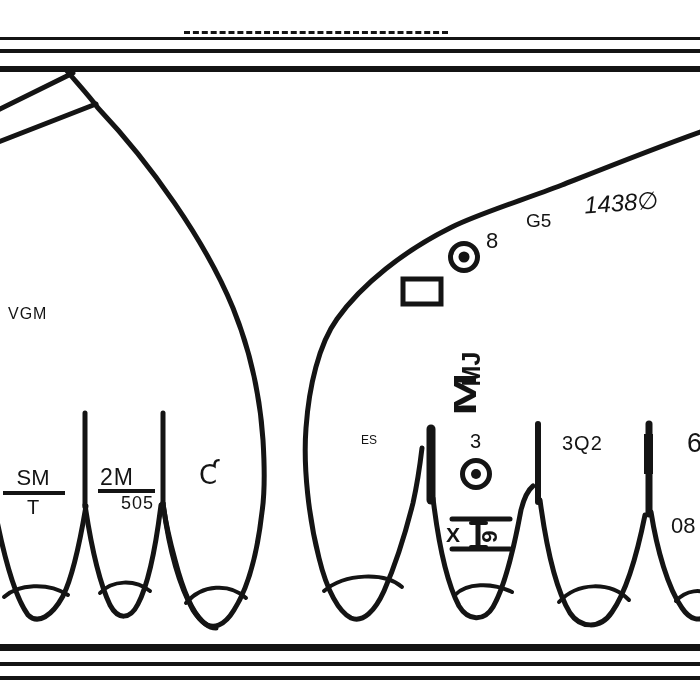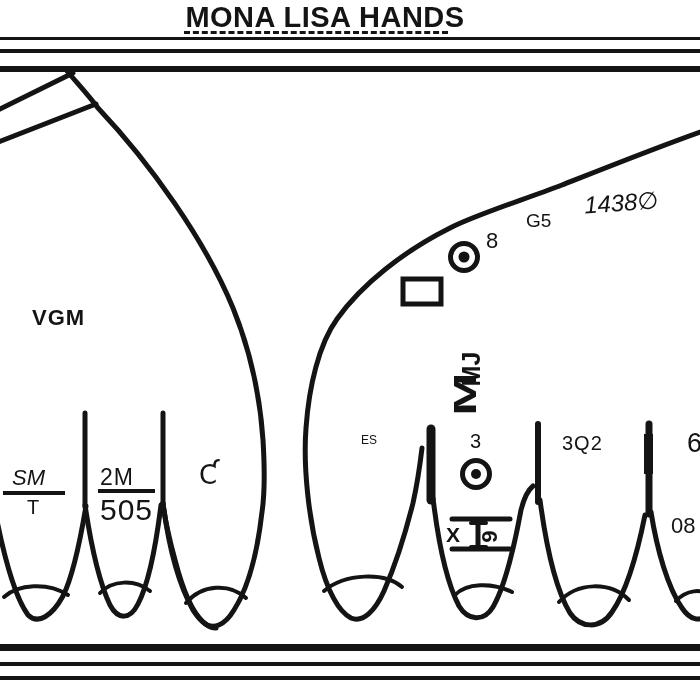--- a/index.html
+++ b/index.html
@@ -113,32 +113,31 @@
 
     <g>
       <path d="M 452,519 L 510,519" stroke-width="5"></path>
       <path d="M 452,549 L 510,549" stroke-width="5"></path>
       <path d="M 478,524 L 478,546" stroke-width="5"></path>
       <path d="M 471,523 L 486,523" stroke-width="4"></path>
       <path d="M 471,547 L 486,547" stroke-width="4"></path>
     </g>
   </svg>
 
-  <div class="lbl title" style="left:160px;top:2px;width:330px;">MONA LISA HANDS</div>
   <div class="dashed-underline" style="left:184px;top:31px;width:264px;"></div>
 
-  <div class="lbl" style="left:32px;top:306px;font-size:22px;letter-spacing:1px;font-weight:bold;">VGM</div>
+  <div class="lbl" style="left:8px;top:306px;font-size:16px;letter-spacing:1px;">VGM</div>
 
-  <div class="lbl" style="left:12px;top:466px;width:42px;text-align:left;font-size:22px;font-style:italic;">SM</div>
+  <div class="lbl" style="left:12px;top:466px;width:42px;text-align:center;font-size:22px;">SM</div>
   <div class="frac-bar" style="left:3px;top:491px;width:62px;height:4px;"></div>
   <div class="lbl" style="left:12px;top:497px;width:42px;text-align:center;font-size:20px;">T</div>
 
   <div class="lbl" style="left:100px;top:465px;width:54px;text-align:left;font-size:23px;letter-spacing:1px;">2M</div>
   <div class="frac-bar" style="left:98px;top:489px;width:57px;height:4px;"></div>
-  <div class="lbl" style="left:100px;top:494px;width:54px;text-align:left;font-size:30px;letter-spacing:1px;">505</div>
+  <div class="lbl" style="left:100px;top:494px;width:54px;text-align:right;font-size:18px;letter-spacing:1px;">505</div>
 
   <div class="lbl special" style="left:199px;top:462px;font-size:26px;">Ƈ</div>
 
   <div class="lbl" style="left:584px;top:190px;font-size:24px;font-style:italic;transform:rotate(-4deg);">1438∅</div>
   <div class="lbl" style="left:526px;top:211px;font-size:19px;">G5</div>
   <div class="lbl" style="left:486px;top:229px;font-size:22px;">8</div>
 
   <div class="lbl bigM" style="left:437px;top:364px;width:60px;height:60px;text-align:center;">M</div>
   <div class="lbl smallMJ" style="left:458px;top:344px;width:50px;height:50px;text-align:center;">MJ</div>
 

